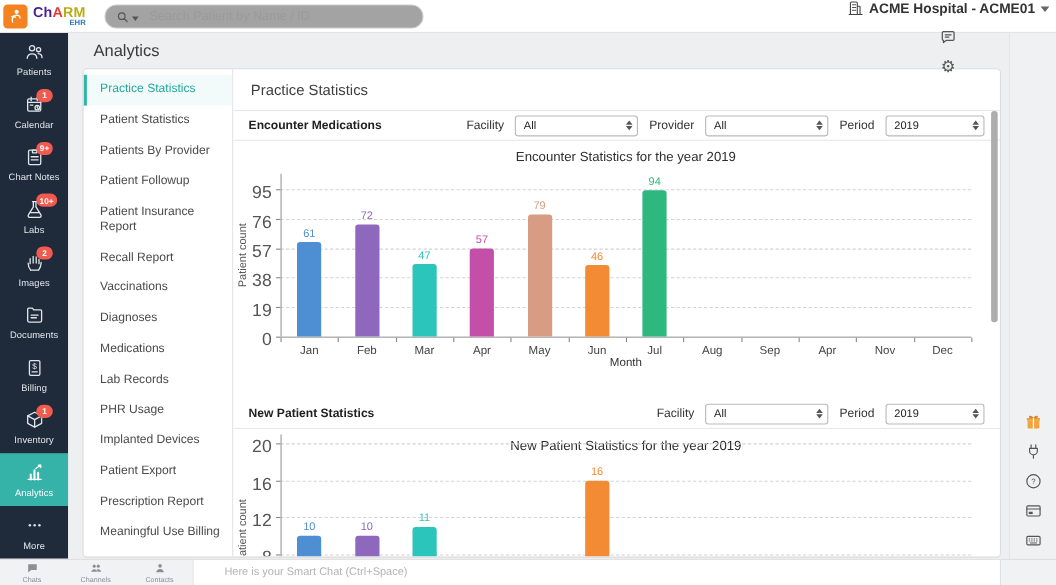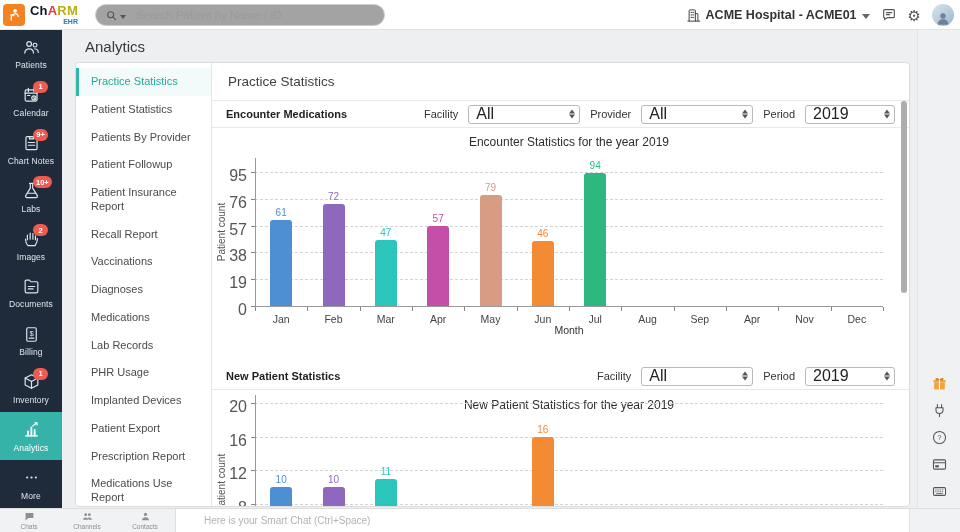--- a/index.html
+++ b/index.html
@@ -5,28 +5,28 @@
   html,body{margin:0;padding:0;background:#fff;font-family:"Liberation Sans","DejaVu Sans",sans-serif;}
   .stage{position:relative;width:960px;height:532px;overflow:hidden;background:#fff;}
 
   
   .topbar{position:absolute;left:0;top:0;width:960px;height:30px;background:#fff;border-bottom:1px solid #e3e3e3;display:flex;align-items:center;box-sizing:border-box;z-index:5;}
   .brand{display:flex;align-items:center;gap:5px;padding-left:3px;width:92px;box-sizing:border-box;}
   .brand-square{width:22px;height:22px;border-radius:4px;background:#f58220;display:flex;align-items:center;justify-content:center;}
   .brand-square svg{width:15px;height:15px;}
   .brand-text{line-height:1;}
   .brand-main{font-size:13px;font-weight:bold;letter-spacing:.2px;}
-  .bm1{color:#0f172a;} .bm2{color:#e23b3b;} .bm3{color:#b9ad17;}
+  .bm1{color:#4c1d95;} .bm2{color:#e23b3b;} .bm3{color:#b9ad17;}
   .brand-sub{font-size:7px;font-weight:bold;color:#2779bd;text-align:right;margin-top:1px;}
   .search-pill{position:absolute;left:95px;top:4px;width:290px;height:22px;border:1px solid #ccc;border-radius:12px;display:flex;align-items:center;box-sizing:border-box;background:#a3a3a3;}
   .search-pill svg{width:13px;height:13px;color:#555;margin-left:9px;}
   .search-caret{width:0;height:0;border-left:3px solid transparent;border-right:3px solid transparent;border-top:4px solid #555;margin:4px 0 0 2px;}
   .search-pill input{border:none;outline:none;flex:1;font-size:11.5px;color:#333;margin-left:8px;font-family:inherit;background:transparent;}
   .search-pill input::placeholder{color:#9a9a9a;}
-  .topbar-right{position:absolute;right:6px;top:0;height:30px;display:flex;align-items:center;gap:11px;}
+  .topbar-right{position:absolute;right:6px;top:0;height:30px;display:flex;align-items:center;gap:11px;flex-direction:column;}
   .org{display:flex;align-items:center;gap:5px;cursor:pointer;}
   .org svg{width:15px;height:15px;color:#444;}
   .org-label{font-size:12.5px;font-weight:600;color:#333;}
   .org-caret{width:0;height:0;border-left:4px solid transparent;border-right:4px solid transparent;border-top:5px solid #666;margin-top:2px;}
   .tb-icon{color:#555;display:flex;align-items:center;}
   .tb-icon svg{width:16px;height:16px;}
   .gear{font-size:15px;color:#555;line-height:1;}
   .avatar{width:22px;height:22px;border-radius:50%;background:linear-gradient(135deg,#d8e4ee,#9db8cc);display:flex;align-items:flex-end;justify-content:center;overflow:hidden;}
   .avatar svg{width:16px;height:16px;color:#6d8296;}
 
@@ -48,21 +48,21 @@
   .menu-item.active{color:#26a99e;background:#f3fbfa;border-left:3px solid #2fb5a9;padding-left:12px;}
 
   .content{position:absolute;left:136px;top:0;right:0;bottom:0;overflow:hidden;}
   .content-header{position:absolute;left:0;top:0;right:0;height:37px;border-bottom:1px solid #e8e8e8;display:flex;align-items:center;}
   .content-header h2{margin:0 0 0 16px;font-size:13.5px;font-weight:normal;color:#3f3f3f;}
   .sec-header{position:absolute;left:0;right:0;height:27px;border-bottom:1px solid #e8e8e8;display:flex;align-items:center;box-sizing:border-box;padding:0 14px;}
   .sec-title{font-size:11px;font-weight:bold;color:#222;}
   .filters{margin-left:auto;display:flex;align-items:center;gap:10px;}
   .filter-label{font-size:11px;color:#333;}
   .select-box{position:relative;height:19px;border:1px solid #b9b9b9;border-radius:3px;background:#fff;display:flex;align-items:center;cursor:pointer;box-sizing:border-box;}
-  .sb-value{font-size:16px;color:#222;margin-left:7px;margin-right:12px;text-align:center;}
+  .sb-value{font-size:10px;color:#222;margin-left:7px;margin-right:12px;text-align:center;}
   .sb-spin{position:absolute;right:4px;top:50%;transform:translateY(-50%);display:flex;flex-direction:column;gap:1px;}
   .sb-spin i{display:block;width:0;height:0;border-left:3px solid transparent;border-right:3px solid transparent;}
   .sb-spin .up{border-bottom:4px solid #555;}
   .sb-spin .down{border-top:4px solid #555;}
 
   .chart{position:absolute;left:0;right:0;overflow:visible;}
   .chart-title{position:absolute;text-align:center;font-size:12px;color:#2e2e2e;}
   .yaxis{position:absolute;width:1px;background:#999;}
   .baseline{position:absolute;height:1px;background:#999;}
   .gridline{position:absolute;height:0;border-top:1px dashed #d4d4d4;}
@@ -261,21 +261,21 @@
           <div class="menu-item">Patient Insurance Report</div>
           <div class="menu-item">Recall Report</div>
           <div class="menu-item">Vaccinations</div>
           <div class="menu-item">Diagnoses</div>
           <div class="menu-item">Medications</div>
           <div class="menu-item">Lab Records</div>
           <div class="menu-item">PHR Usage</div>
           <div class="menu-item">Implanted Devices</div>
           <div class="menu-item">Patient Export</div>
           <div class="menu-item">Prescription Report</div>
-          <div class="menu-item">Medications Use Report</div>
+          <div class="menu-item">Meaningful Use Billing</div>
         </div>
       <div class="content">
         <div class="content-header">
           <h2>Practice Statistics</h2>
         </div>
         <div class="sec-header" style="top:38px;">
           <span class="sec-title">Encounter Medications</span>
           <div class="filters">
               <span class="filter-label">Facility</span>
               <div class="select-box" style="width: 112px;">

